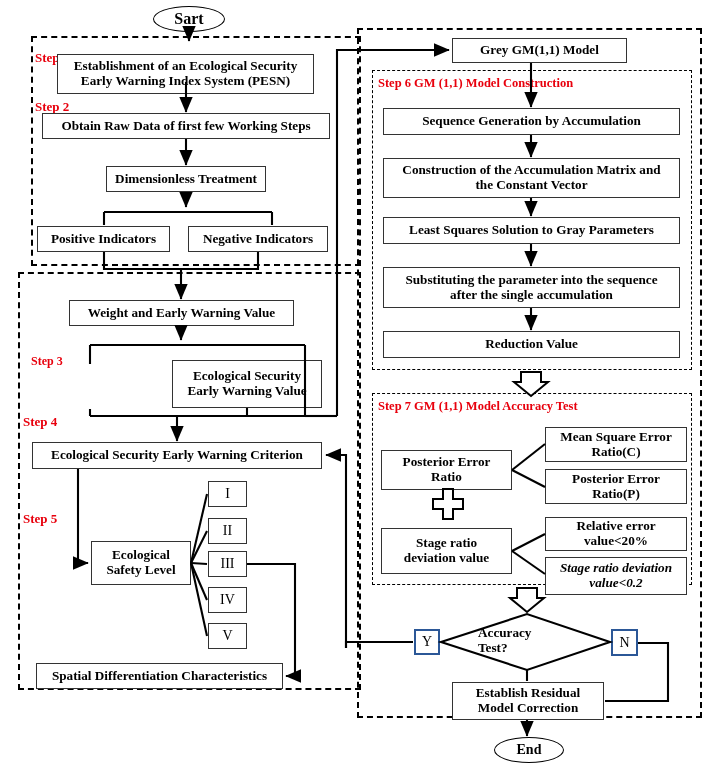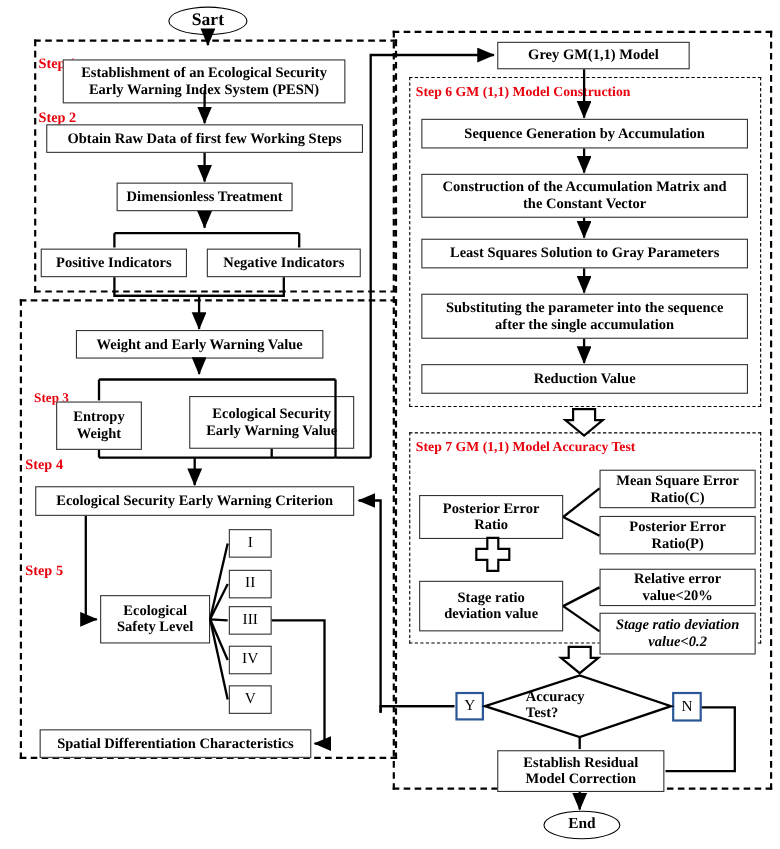--- a/index.html
+++ b/index.html
@@ -51,22 +51,20 @@
   <div class="box" style="left:42px;top:113px;width:288px;height:26px;font-size:13.2px;">Obtain Raw Data of first few Working  Steps</div>
 
   <div class="box" style="left:106px;top:166px;width:160px;height:26px;font-size:13.2px;">Dimensionless Treatment</div>
 
   <div class="box" style="left:37px;top:226px;width:133px;height:26px;font-size:13.2px;">Positive Indicators</div>
 
   <div class="box" style="left:188px;top:226px;width:140px;height:26px;font-size:13.2px;">Negative Indicators</div>
 
   <div class="box" style="left:69px;top:300px;width:225px;height:26px;font-size:13.2px;">Weight and Early Warning Value</div>
 
-  <div class="box" style="left:51px;top:365px;width:78px;height:44px;font-size:13.2px;white-space:pre-line;">Entropy
-Weight</div>
 
   <div class="box" style="left:172px;top:360px;width:150px;height:48px;font-size:13.2px;white-space:pre-line;">Ecological Security
 Early Warning Value</div>
 
   <div class="box" style="left:32px;top:442px;width:290px;height:27px;font-size:13.2px;">Ecological Security Early Warning Criterion</div>
 
   <div class="box" style="left:91px;top:541px;width:100px;height:44px;font-size:13.2px;white-space:pre-line;">Ecological
 Safety Level</div>
 
   <div class="lvl" style="left:208px;top:481px;width:39px;height:26px;font-size:14px;">I</div>

